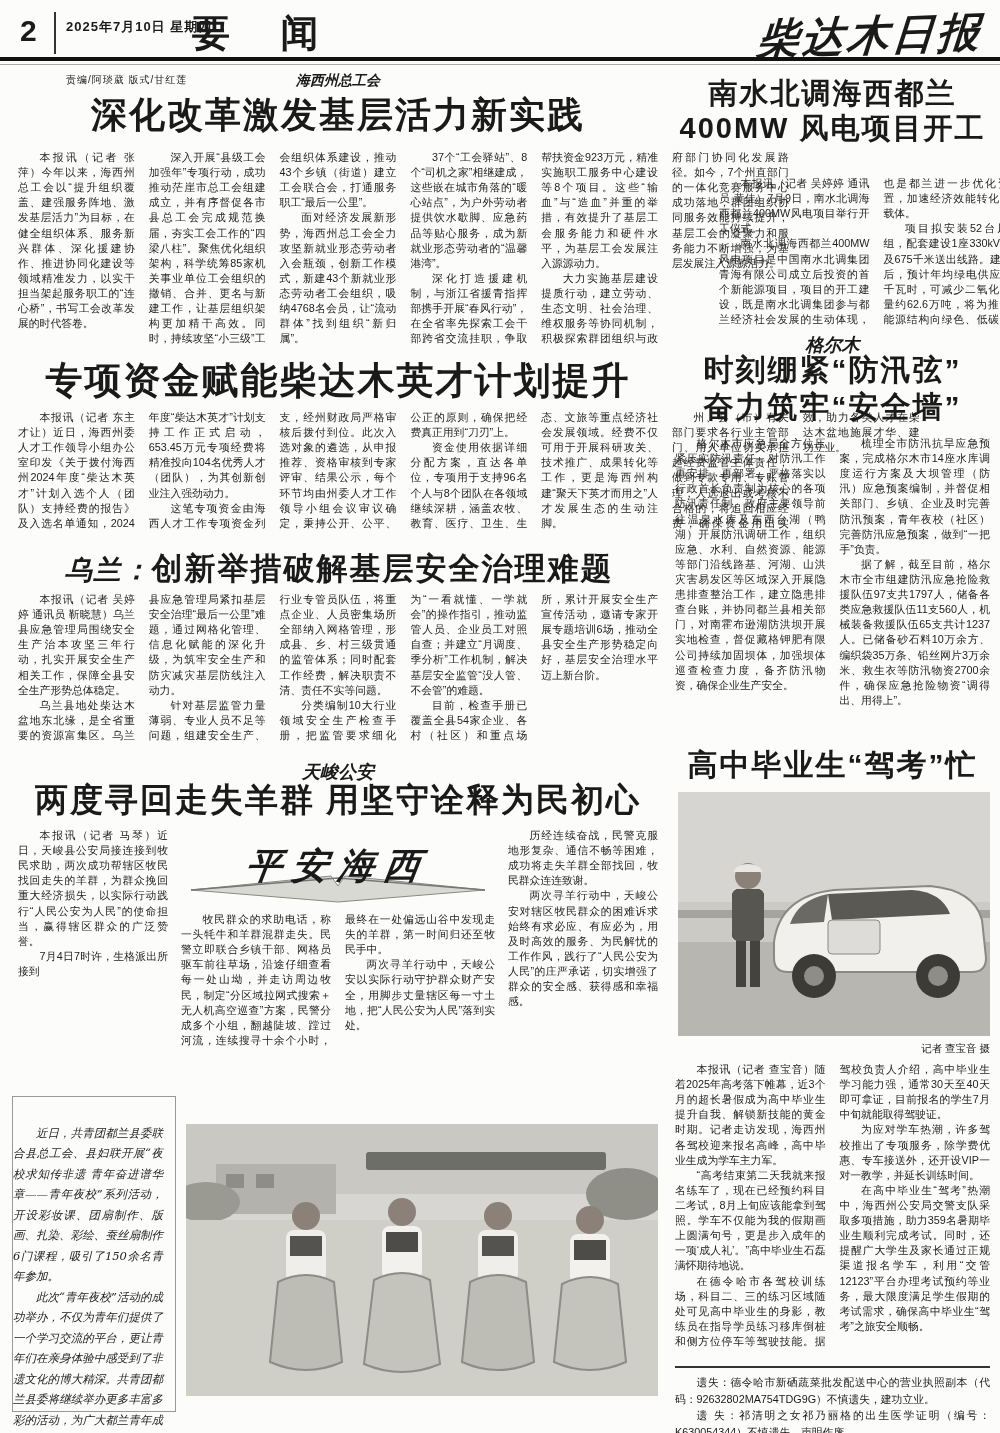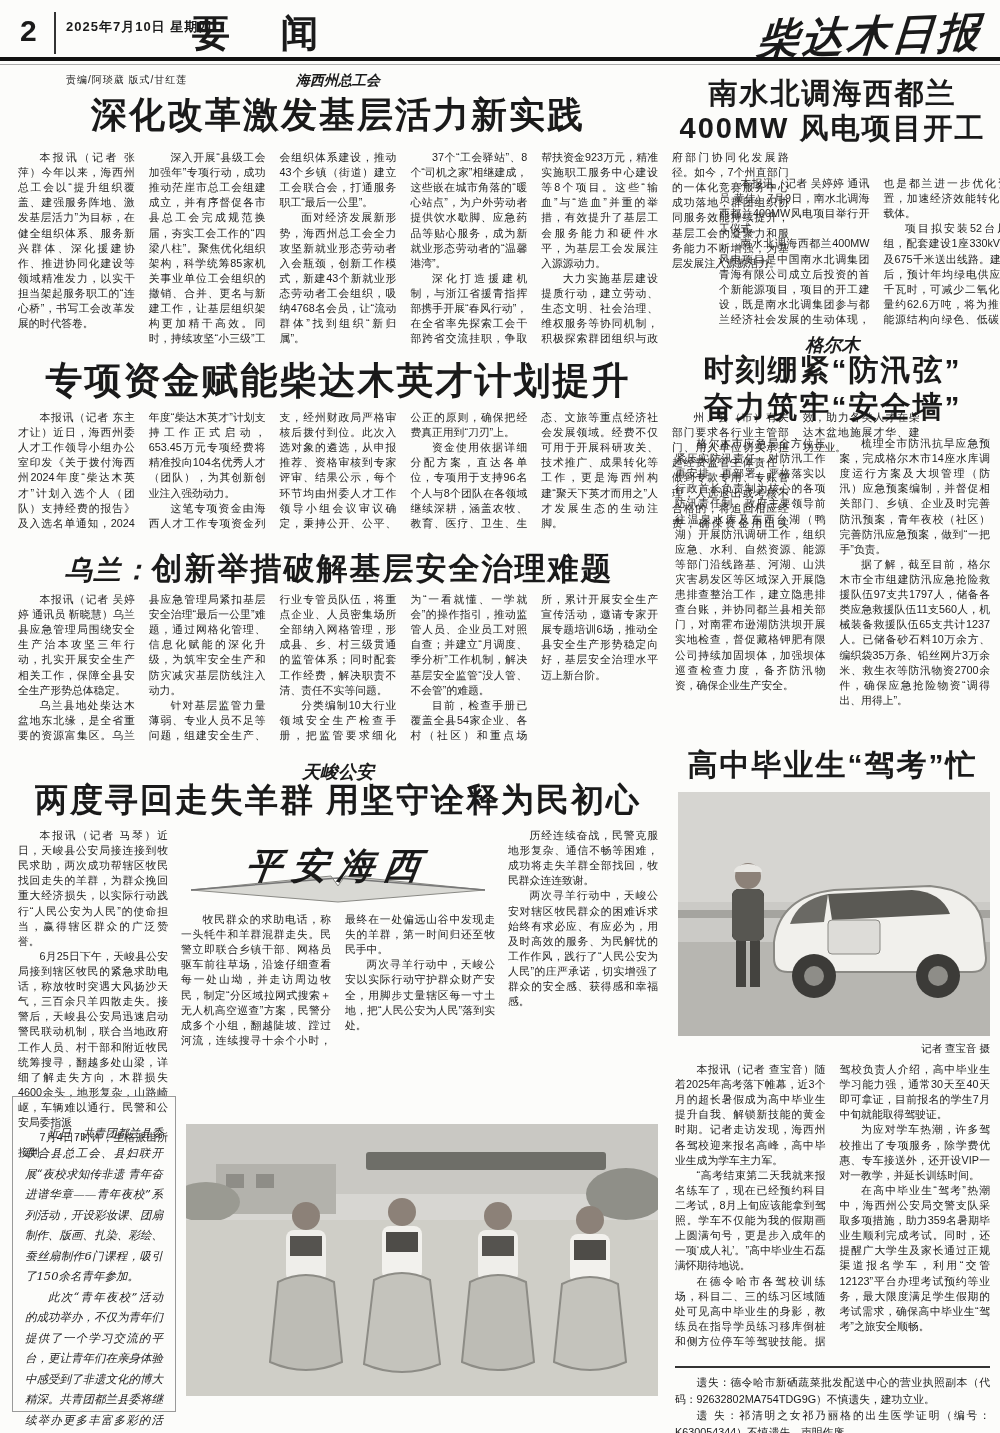--- a/index.html
+++ b/index.html
@@ -16,21 +16,21 @@
             transform:skewX(-6deg) rotate(-2deg);letter-spacing:3px;white-space:nowrap;}
   .rule-thick{height:4px;background:#111;}
   .rule-thin{height:1px;background:#aaa;}
   
   .kicker{font-family:"DejaVu Serif",serif;font-style:italic;font-weight:bold;text-align:center;}
   .headline{font-weight:900;text-align:center;letter-spacing:2px;line-height:1.22;}
   .body-cols{column-gap:14px;font-size:10.8px;line-height:1.4;text-align:justify;color:#222;}
   .cols5{column-count:5;}
   .cols2{column-count:2;}
   .para{margin:0;text-indent:2em;}
-  .script-box{border:1px solid #999;box-sizing:border-box;padding:26px 12px 10px 12px;
+  .script-box{border:1px solid #999;box-sizing:border-box;padding:26px 12px 10px 0;
               font-family:"DejaVu Serif",serif;font-style:italic;font-size:11.5px;line-height:1.78;
               text-align:justify;color:#222;}
   .script-box .para{text-indent:2em;}
   .caption{font-size:10.5px;text-align:right;color:#222;}
   .banner-wrap{position:relative;height:80px;}
   .banner-text{position:absolute;left:0;right:0;top:14px;text-align:center;
                font-family:"DejaVu Serif",serif;font-style:italic;font-weight:bold;font-size:36px;
                letter-spacing:10px;transform:skewX(-8deg);}
   .flexrow{display:flex;gap:13px;}
   .notices{font-size:10.8px;line-height:1.55;text-align:justify;}
@@ -78,21 +78,20 @@
       <p class="para">针对基层监管力量薄弱、专业人员不足等问题，组建安全生产、行业专管员队伍，将重点企业、人员密集场所全部纳入网格管理，形成县、乡、村三级贯通的监管体系；同时配套工作经费，解决职责不清、责任不实等问题。</p>
       <p class="para">分类编制10大行业领域安全生产检查手册，把监管要求细化为“一看就懂、一学就会”的操作指引，推动监管人员、企业员工对照自查；并建立“月调度、季分析”工作机制，解决基层安全监管“没人管、不会管”的难题。</p>
       <p class="para">目前，检查手册已覆盖全县54家企业、各村（社区）和重点场所，累计开展安全生产宣传活动，邀请专家开展专题培训6场，推动全县安全生产形势稳定向好，基层安全治理水平迈上新台阶。</p>
     </div>
 
   <div class="abs kicker" style="left:18px;top:760px;width:640px;font-size:18px;">天峻公安</div>
   <div class="abs headline" style="left:18px;top:780px;width:640px;font-size:33px;">两度寻回走失羊群  用坚守诠释为民初心</div>
   <div class="abs flexrow" style="left:18px;top:828px;width:640px;height:264px;">
     <div class="body-cols" style="width:150px;height:264px;">
         <p class="para">本报讯（记者 马琴）近日，天峻县公安局接连接到牧民求助，两次成功帮辖区牧民找回走失的羊群，为群众挽回重大经济损失，以实际行动践行“人民公安为人民”的使命担当，赢得辖区群众的广泛赞誉。</p>
-        <p class="para">6月25日下午，天峻县公安局接到辖区牧民的紧急求助电话，称放牧时突遇大风扬沙天气，三百余只羊四散走失。接警后，天峻县公安局迅速启动警民联动机制，联合当地政府工作人员、村干部和附近牧民统筹搜寻，翻越多处山梁，详细了解走失方向，木群损失4600余头，地形复杂，山路崎岖，车辆难以通行。民警和公安局委指派</p>
         <p class="para">7月4日7时许，生格派出所接到</p>
       </div>
     <div style="width:314px;">
       <div class="banner-wrap">
         <svg class="photo" width="314" height="80" viewBox="0 0 314 80">
           <polygon points="10,62 150,48 157,58 164,48 304,62 157,74" fill="#d9d9d4" stroke="#8a8a85" stroke-width="1"></polygon>
           <polyline points="10,62 157,50 304,62" fill="none" stroke="#777" stroke-width="1.5"></polyline>
         </svg>
         <div class="banner-text">平安海西</div>
       </div>

